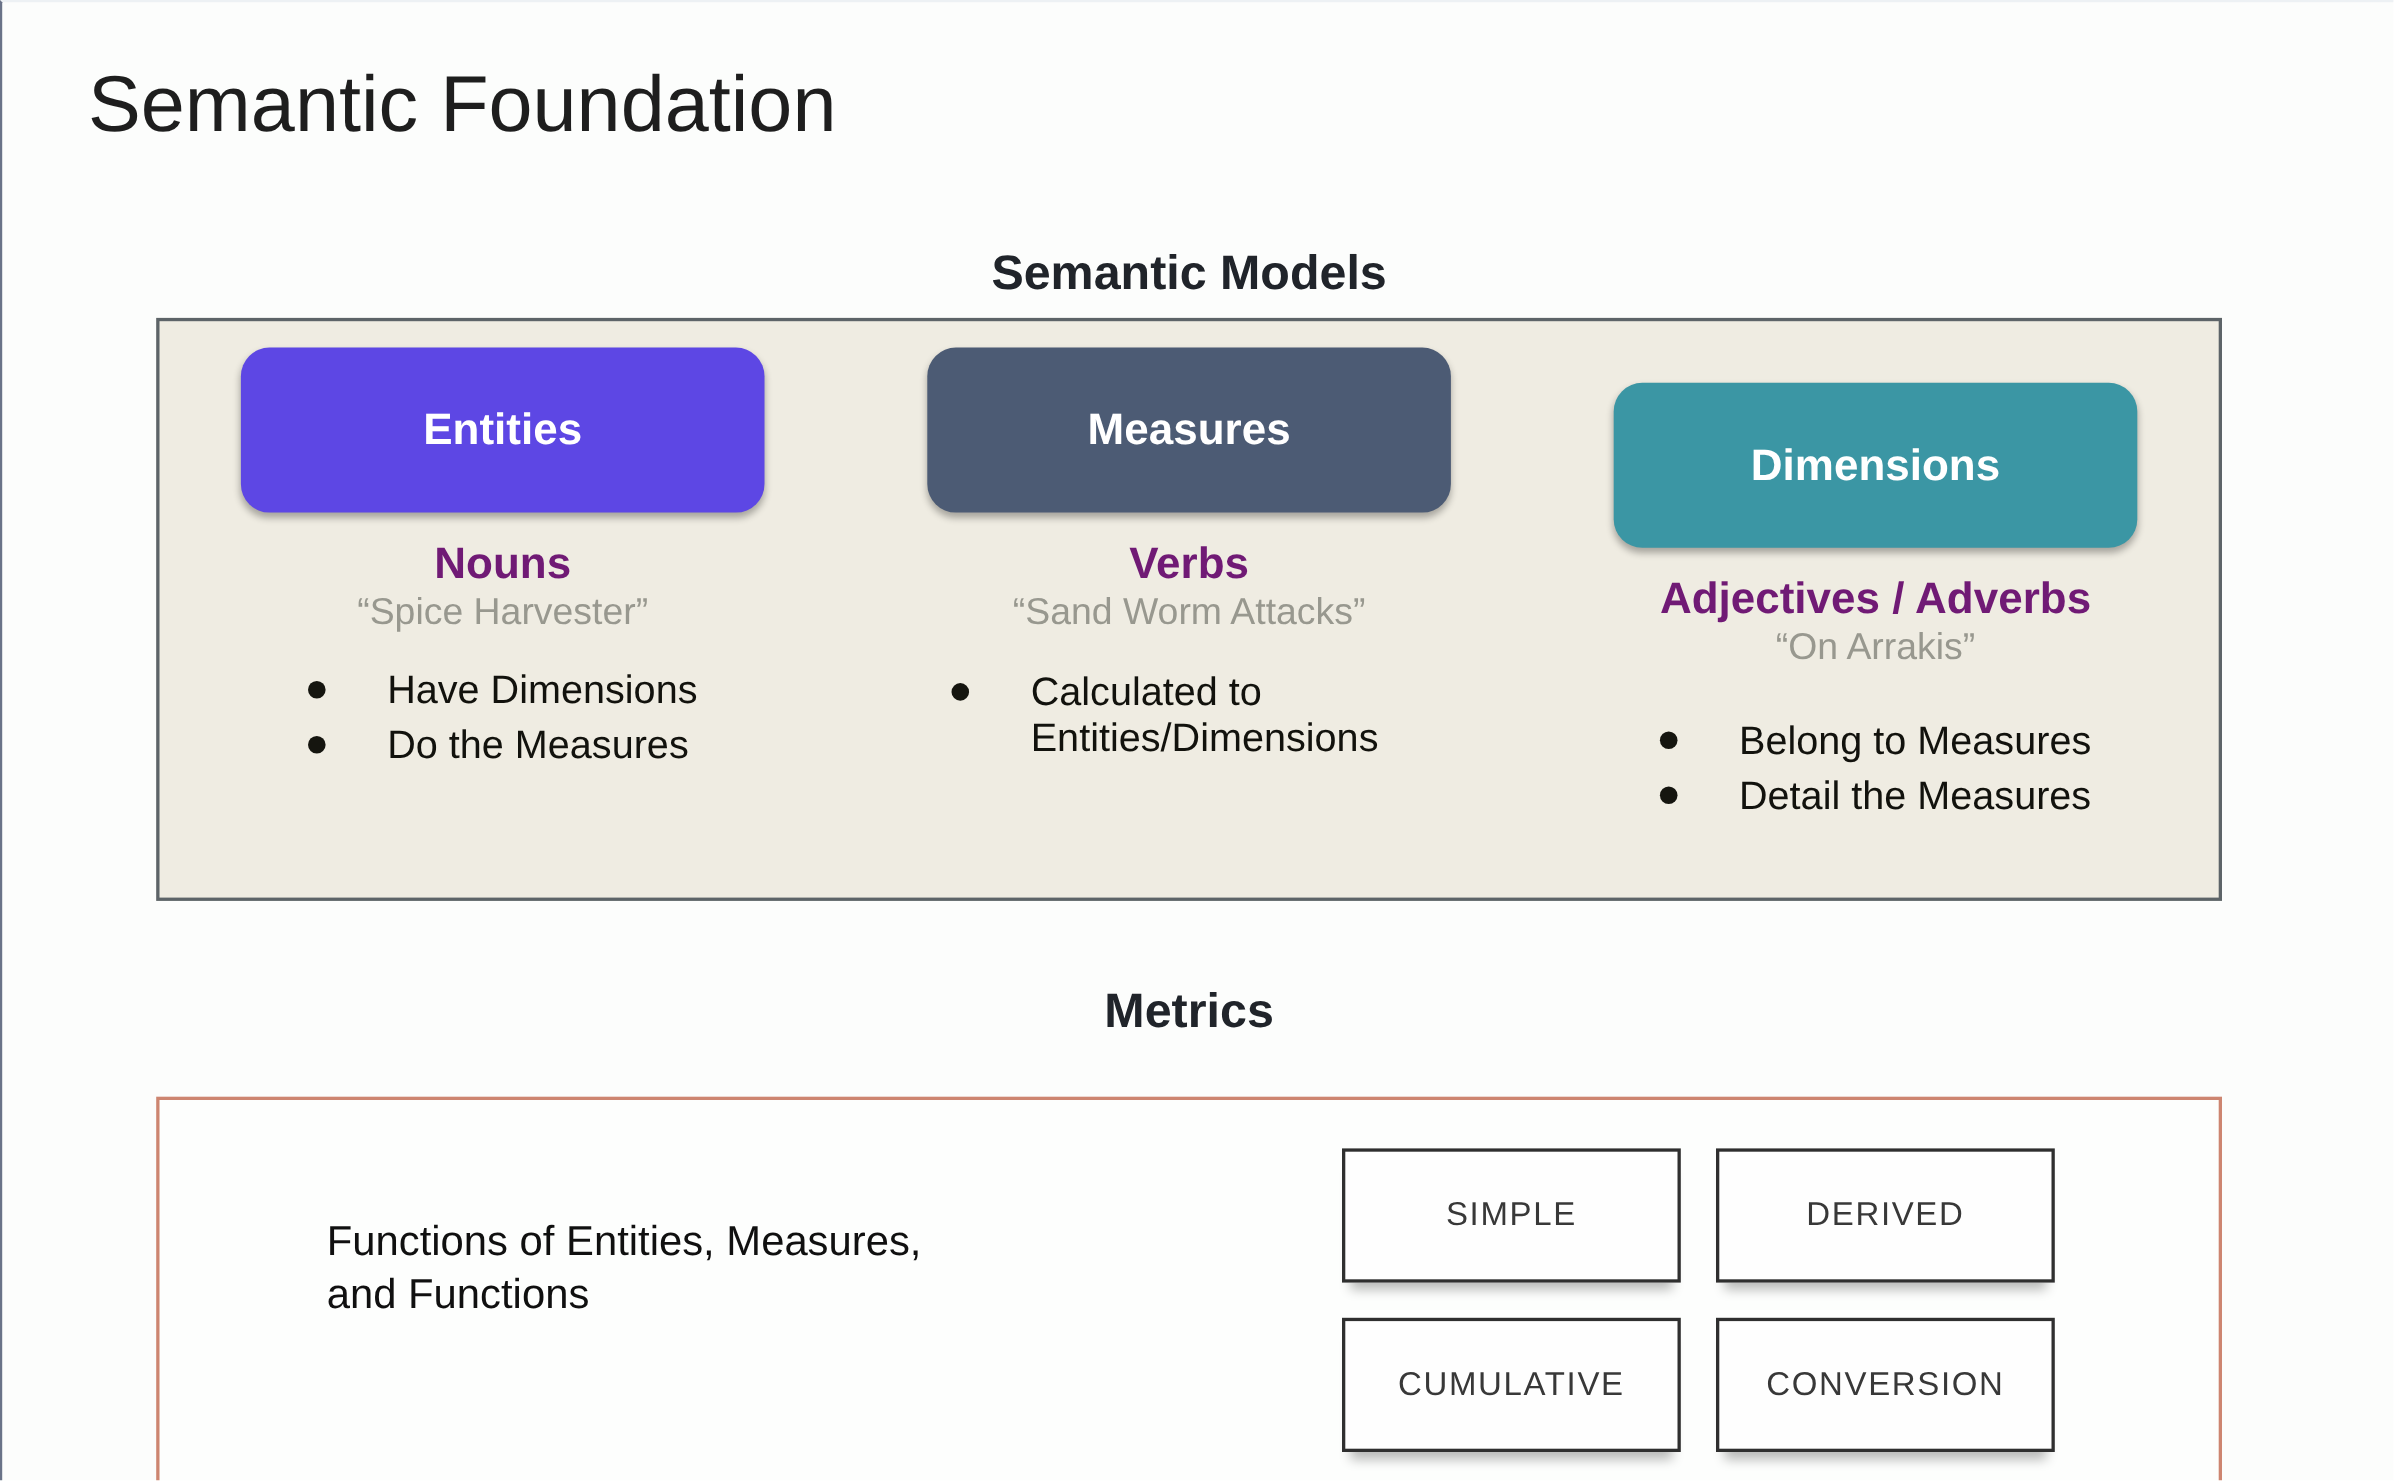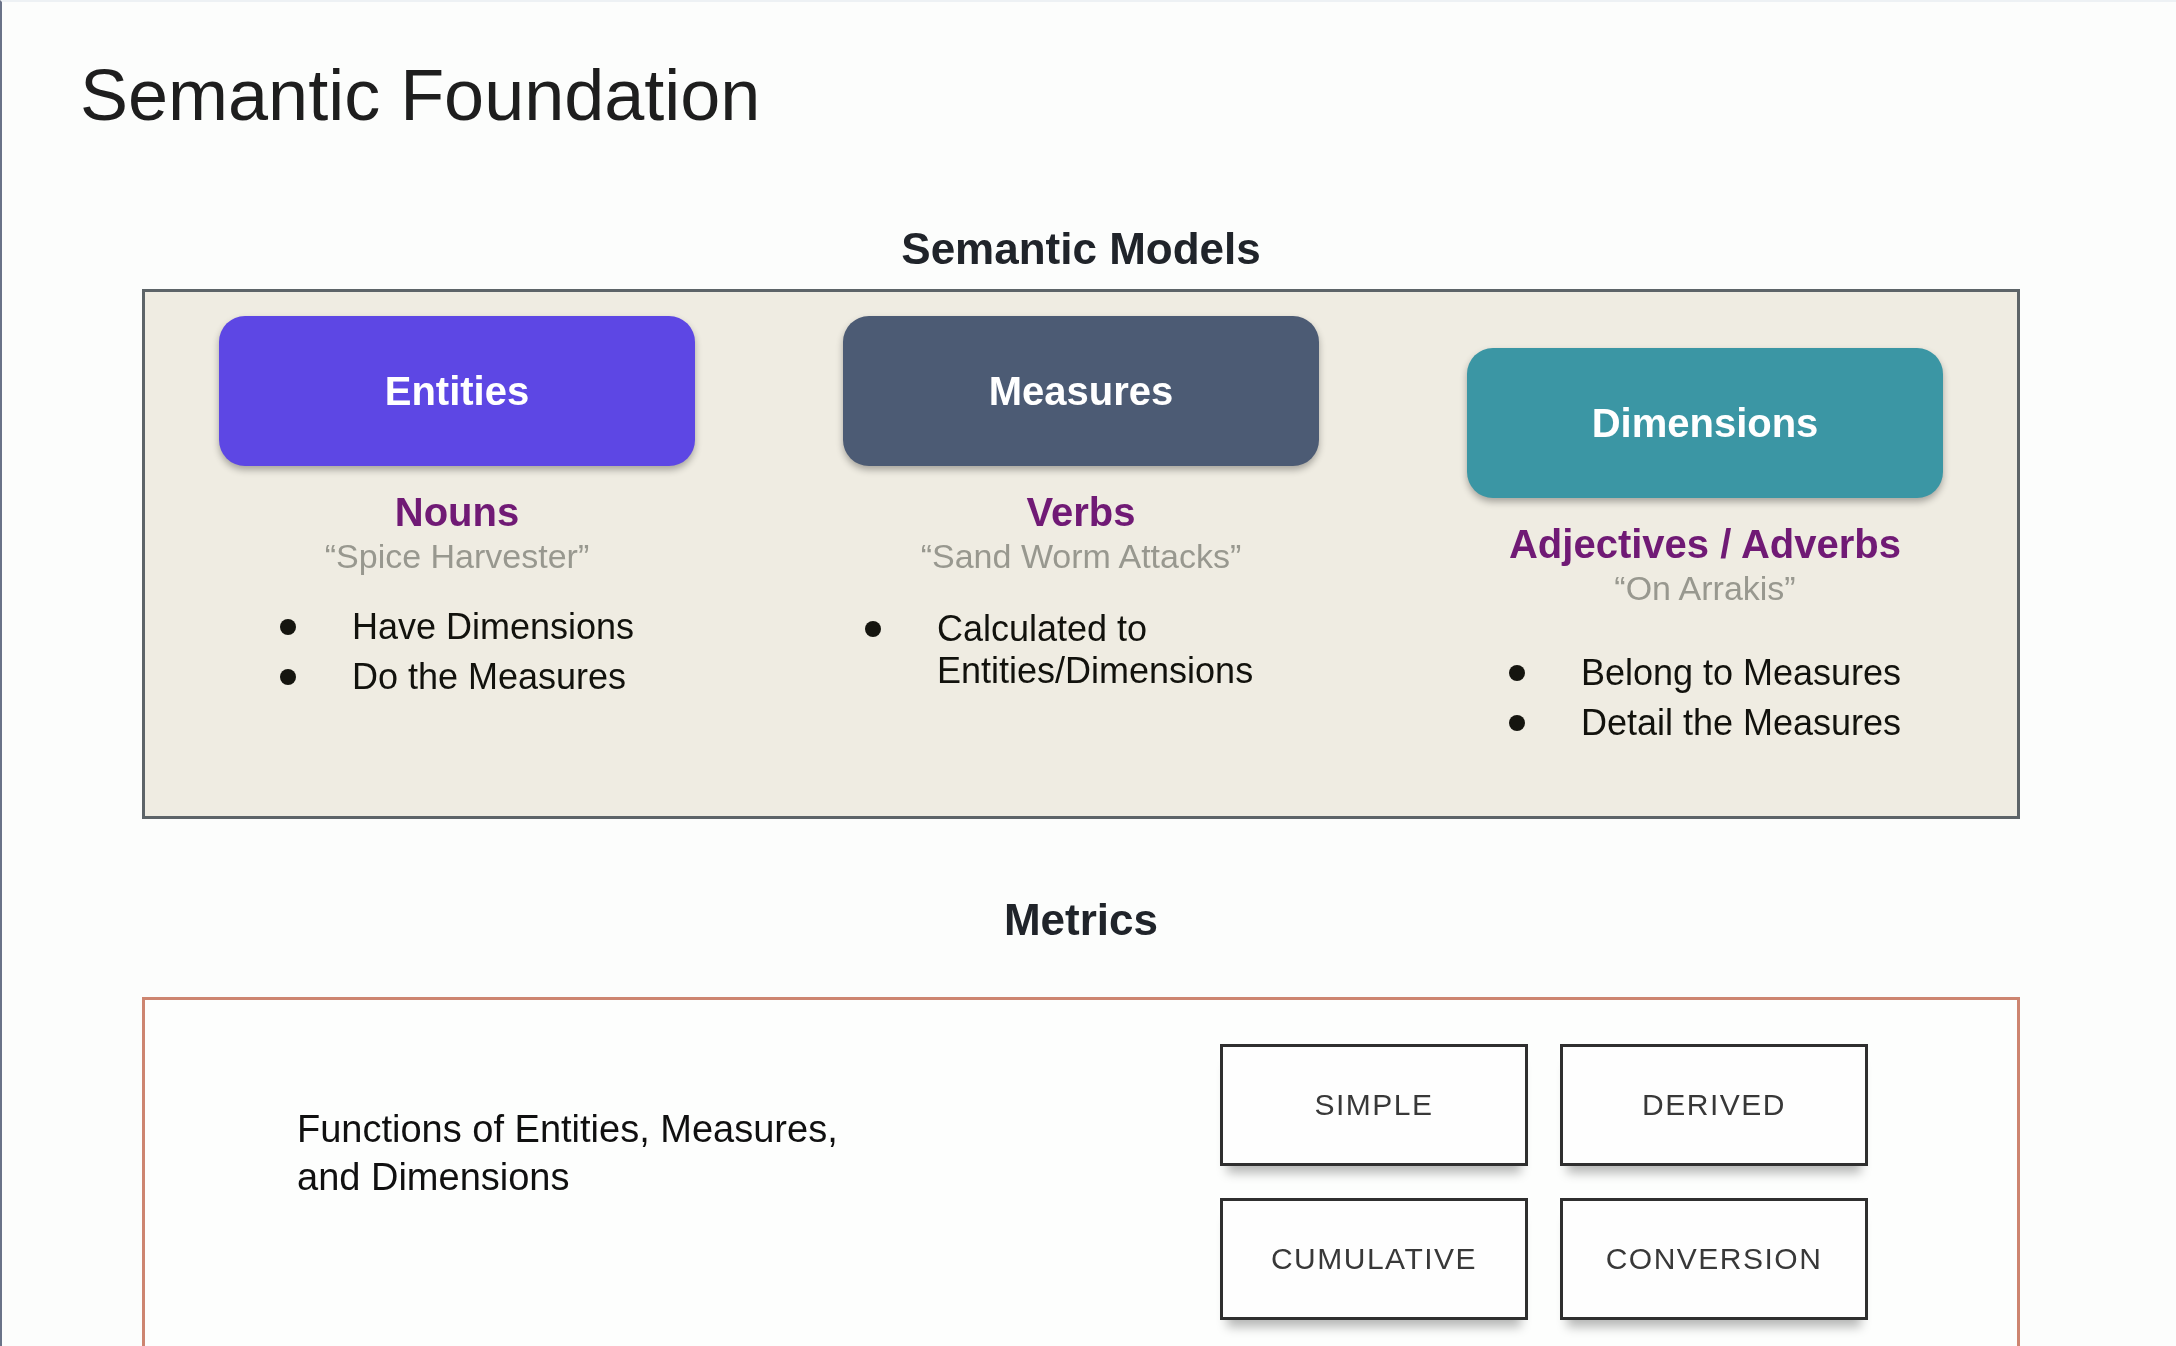--- a/index.html
+++ b/index.html
@@ -142,21 +142,21 @@
       </div>
     </div>
 
   </div>
 
   <div class="section-header metrics-header">Metrics</div>
 
   <div class="metrics-panel">
     <div class="metrics-desc">
       <div>Functions of Entities, Measures,</div>
-      <div>and Dimensions</div>
+      <div>and Functions</div>
     </div>
     <div class="metrics-grid">
       <div class="metric-box">SIMPLE</div>
       <div class="metric-box">DERIVED</div>
       <div class="metric-box">CUMULATIVE</div>
       <div class="metric-box">CONVERSION</div>
     </div>
   </div>
 
 </div>

